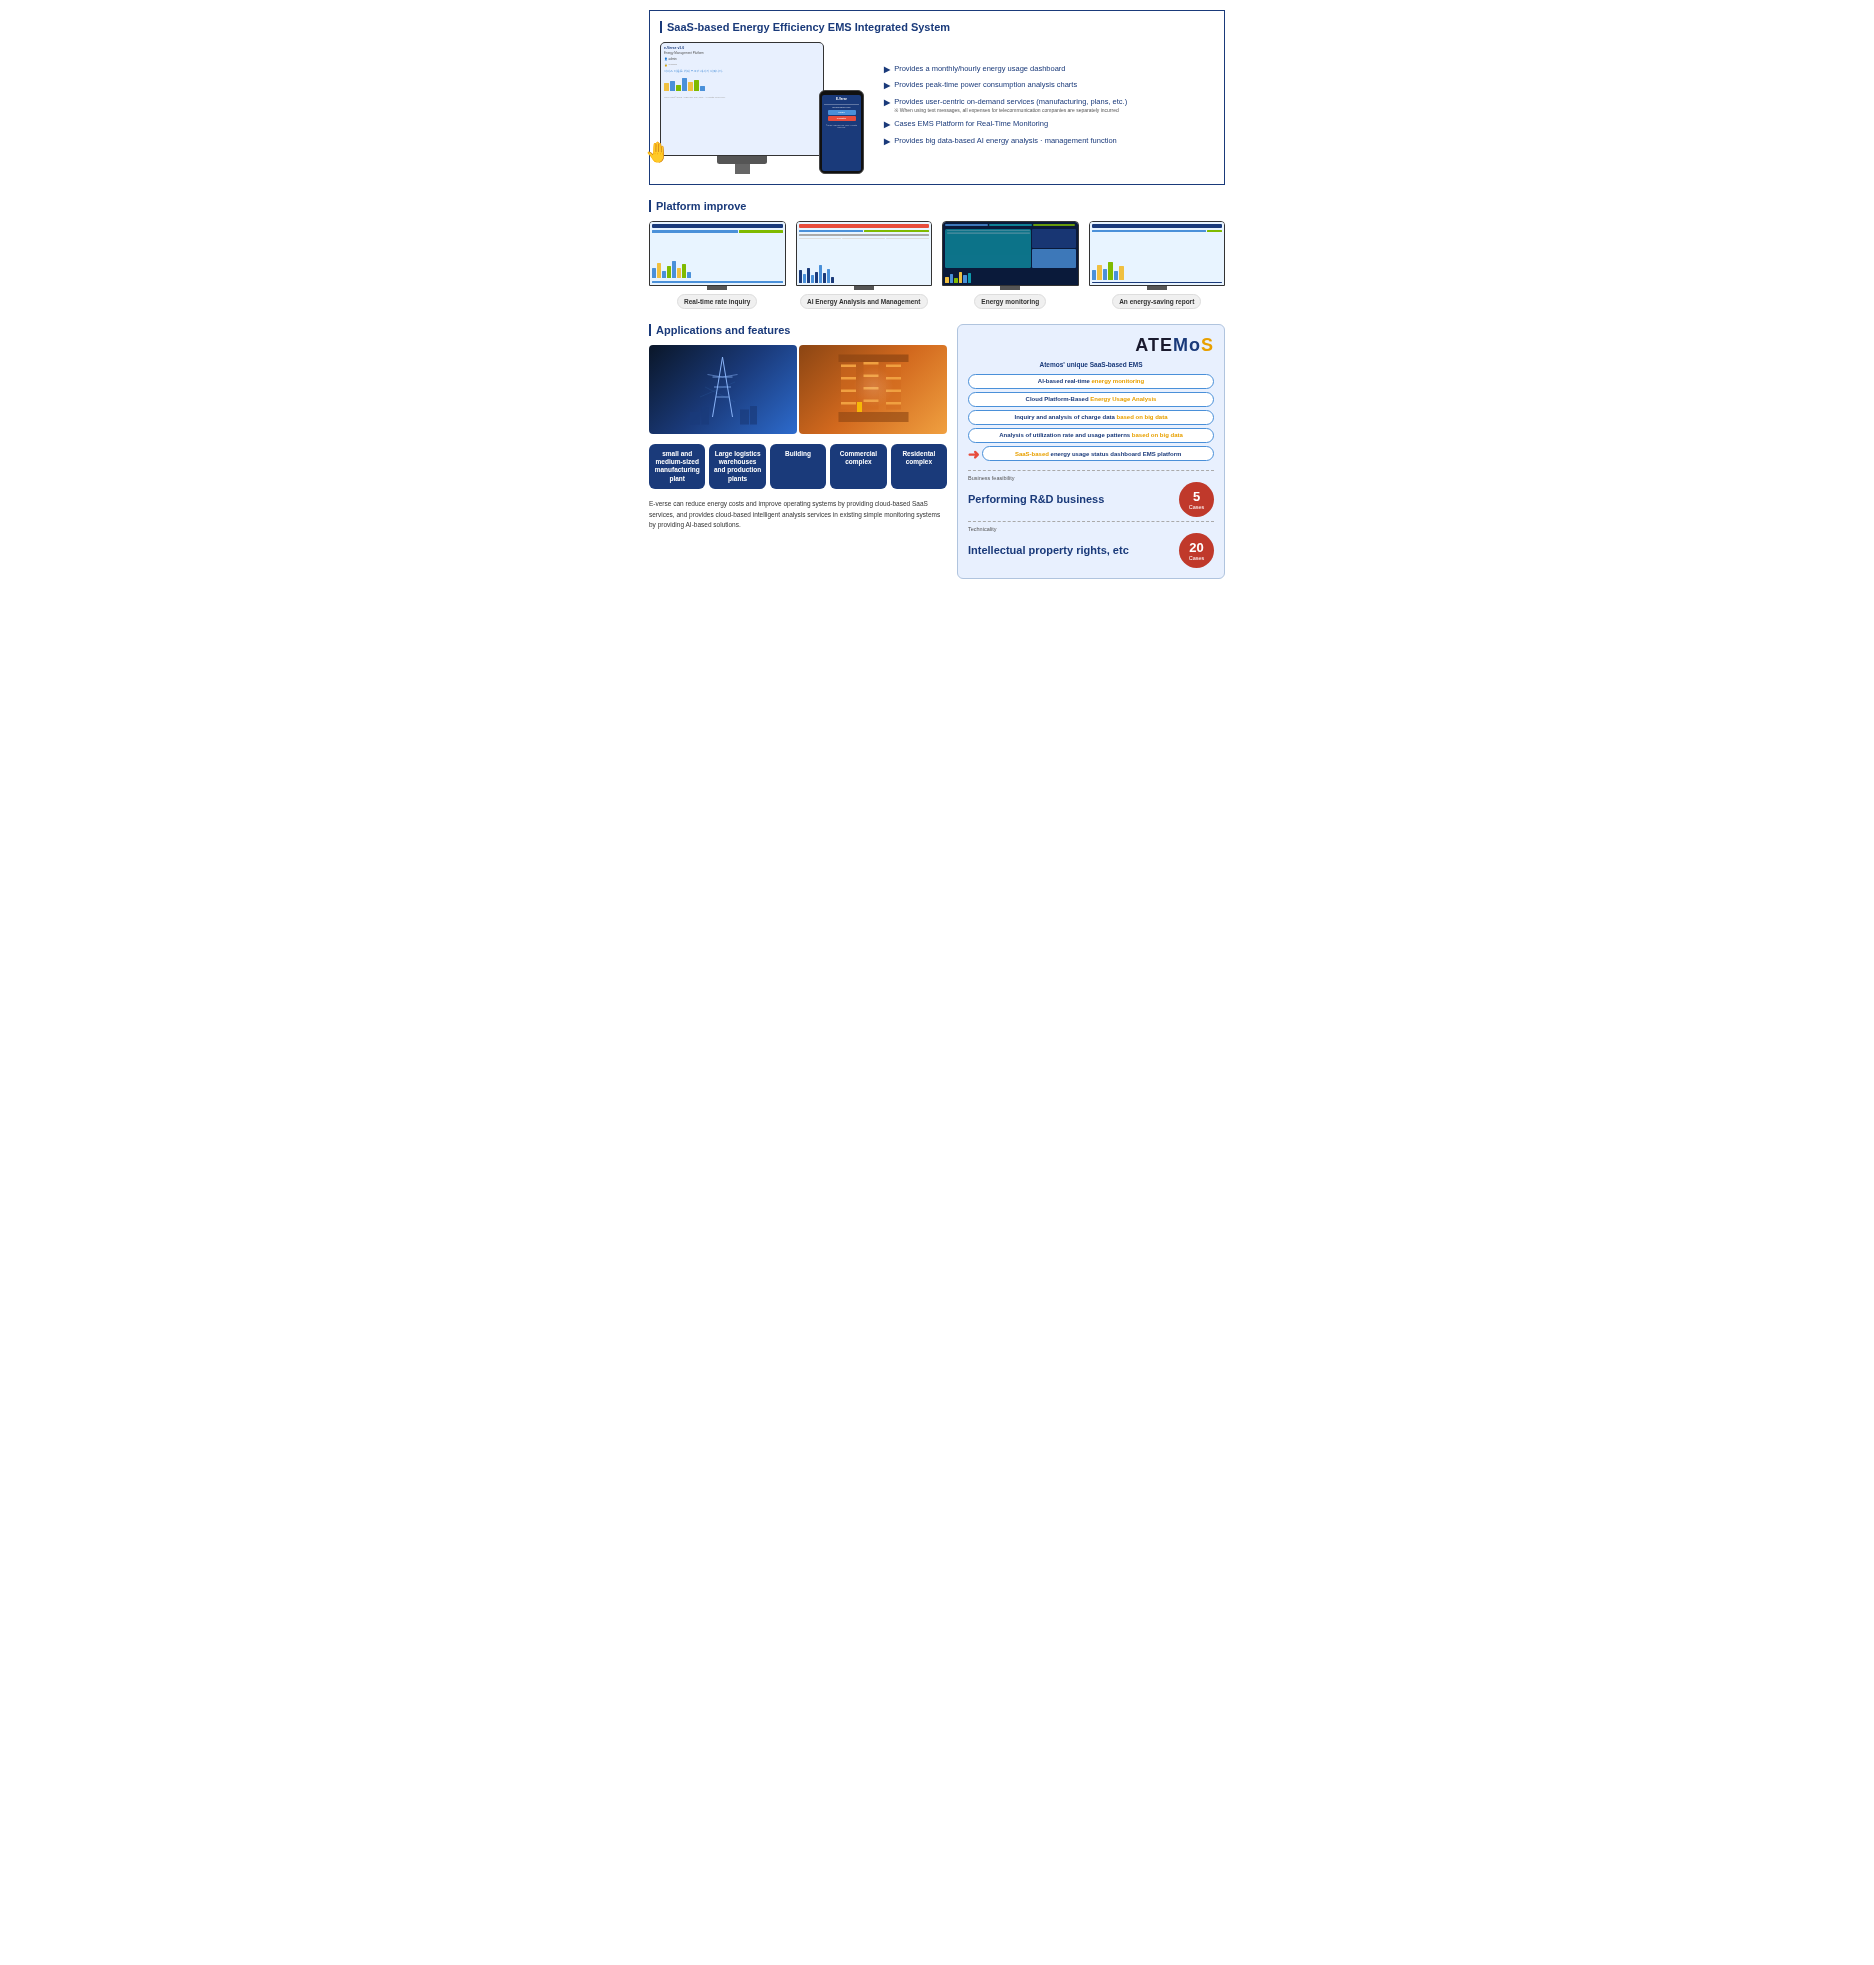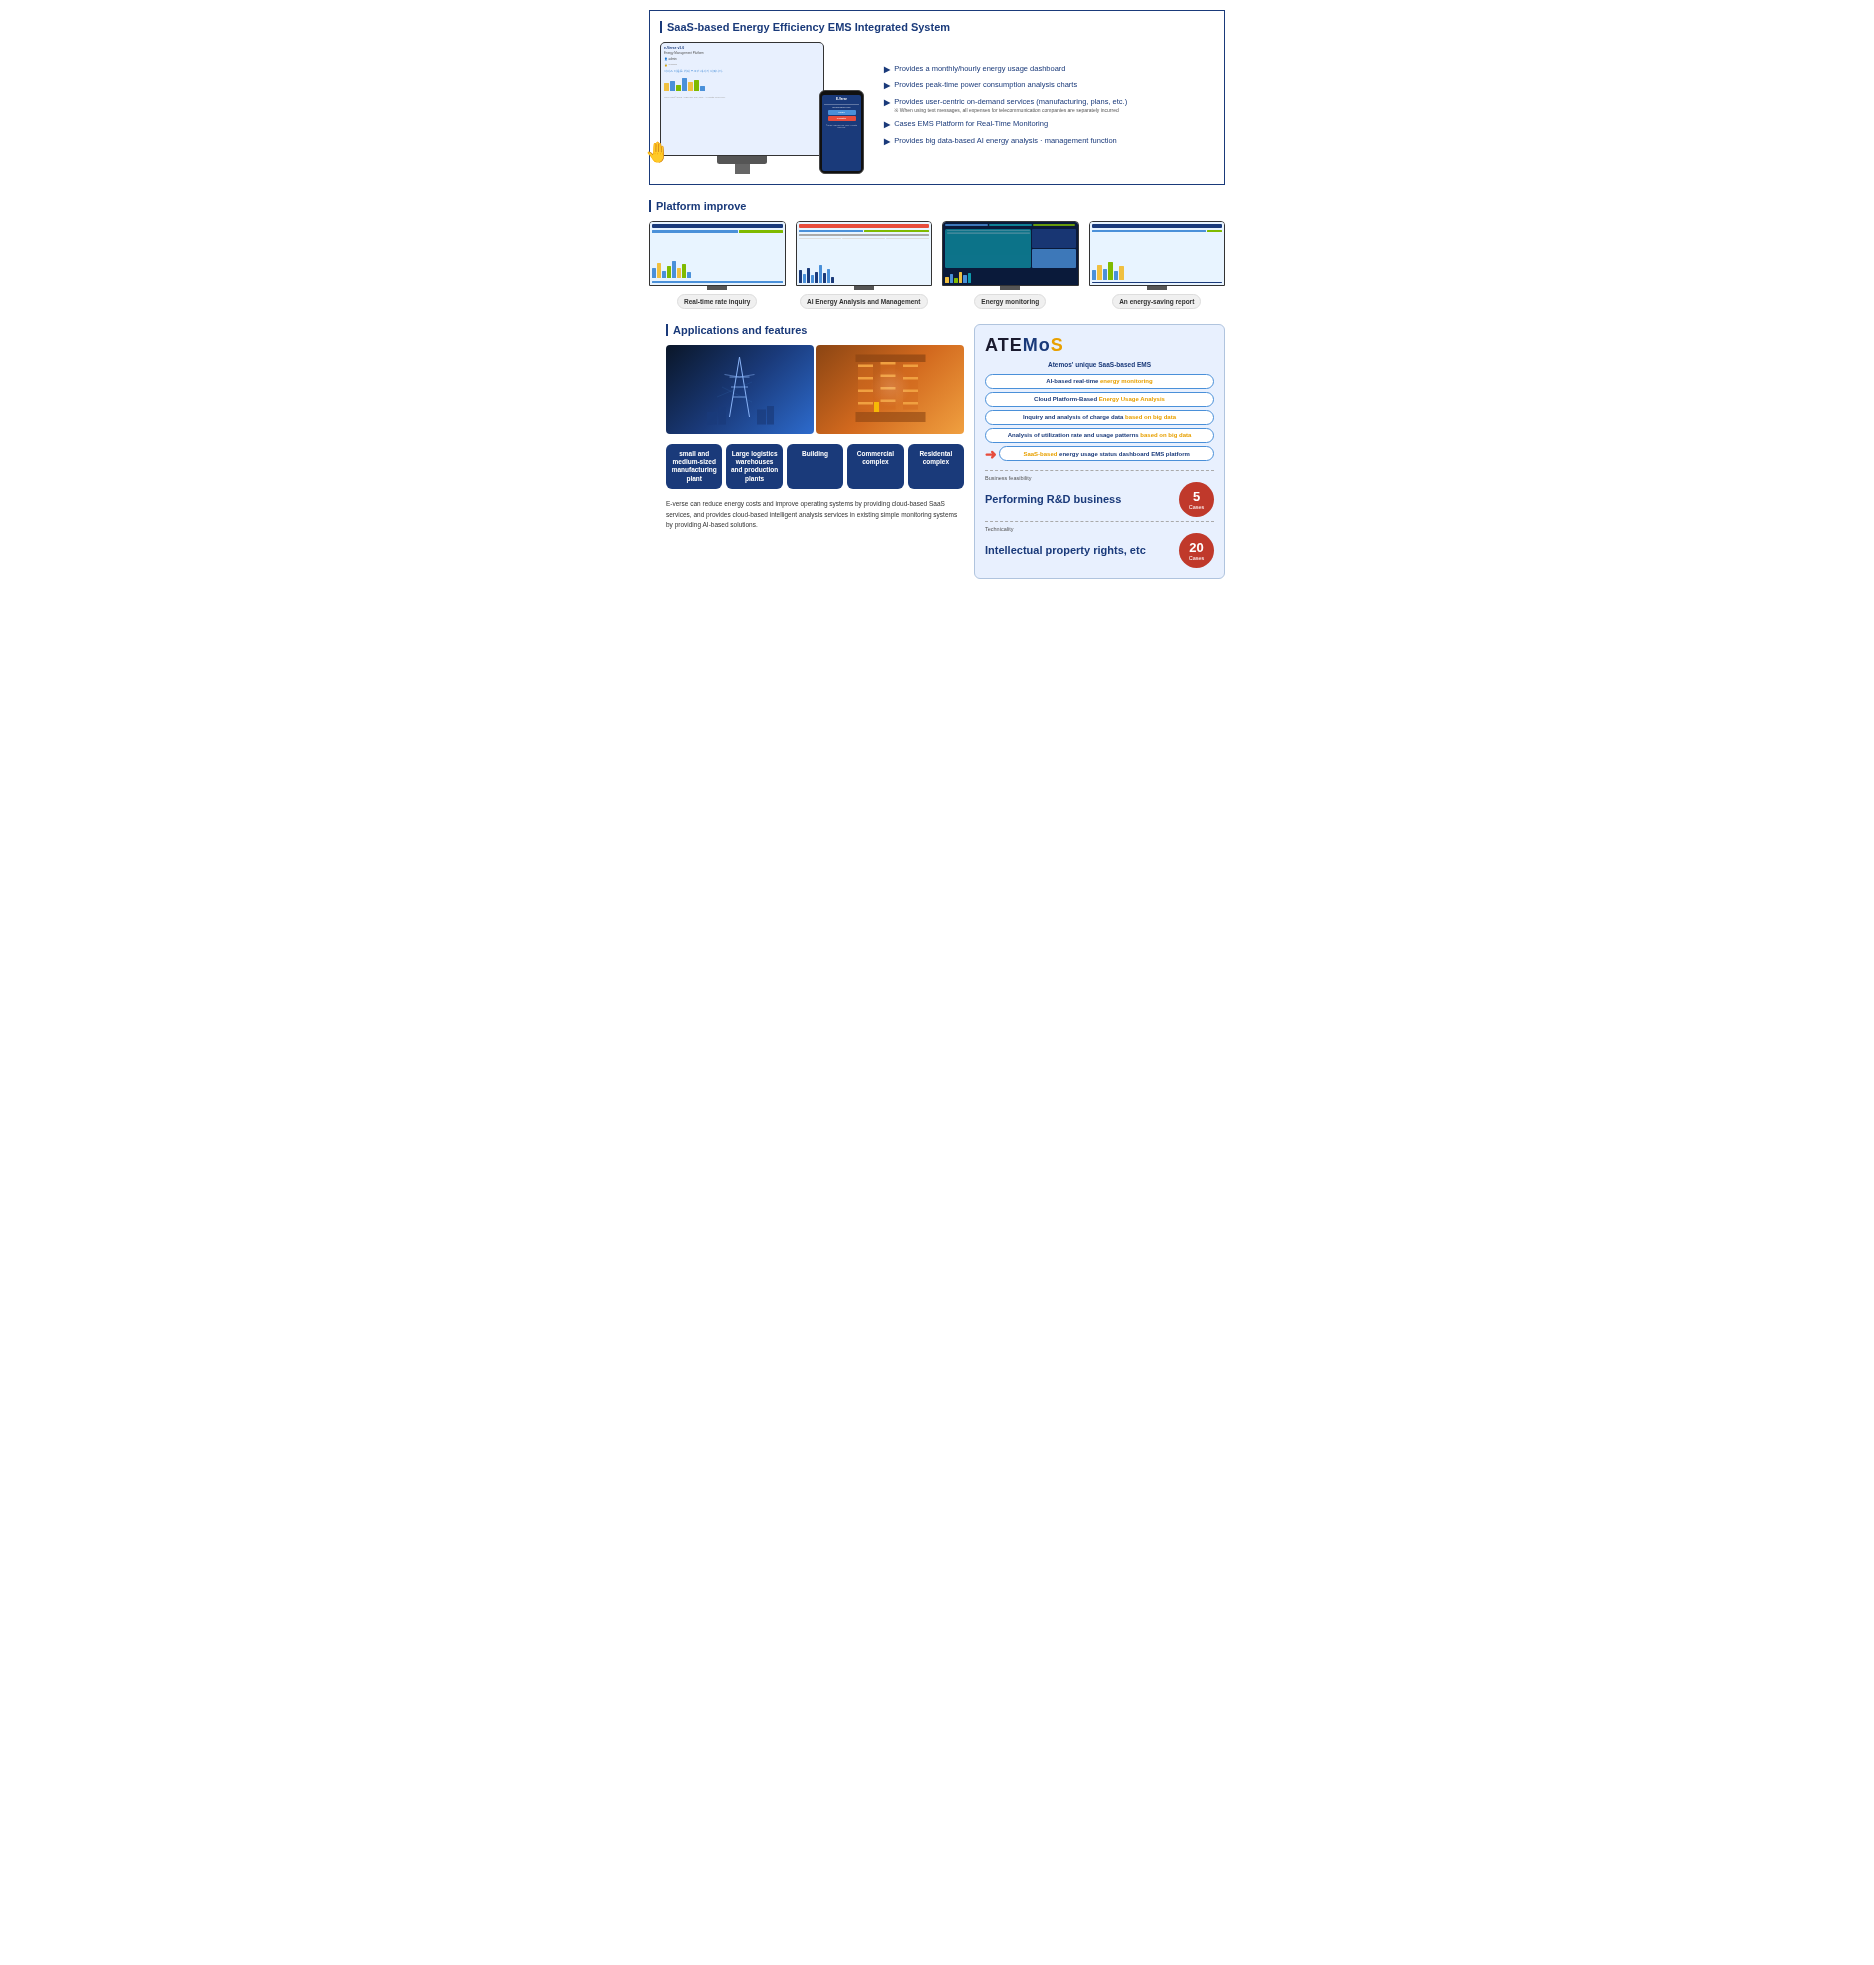--- a/index.html
+++ b/index.html
@@ -207,21 +207,20 @@
       border: 0.5px solid #ddd;
     }
 
     
     .section3 {
       display: flex;
       gap: 10px;
     }
     .section3-left {
       flex: 0 0 298px;
-      margin-left: 17px;
     }
     .section3-right {
       flex: 1;
     }
 
     
     .app-images {
       display: flex;
       gap: 2.5px;
       margin-bottom: 10px;
@@ -280,21 +279,21 @@
     .atemos-box {
       background: #e8f0fe;
       border-radius: 6px;
       padding: 10px;
       border: 0.5px solid #b0c4de;
     }
     .atemos-logo {
       font-size: 18px;
       font-weight: 900;
       color: #1a1a2e;
-      text-align: left;
+      text-align: right;
       letter-spacing: 1px;
       margin-bottom: 5px;
     }
     .atemos-logo .ate {
       color: #1a1a2e;
     }
     .atemos-logo .mo {
       color: #1a3a7a;
     }
     .atemos-logo .s {

